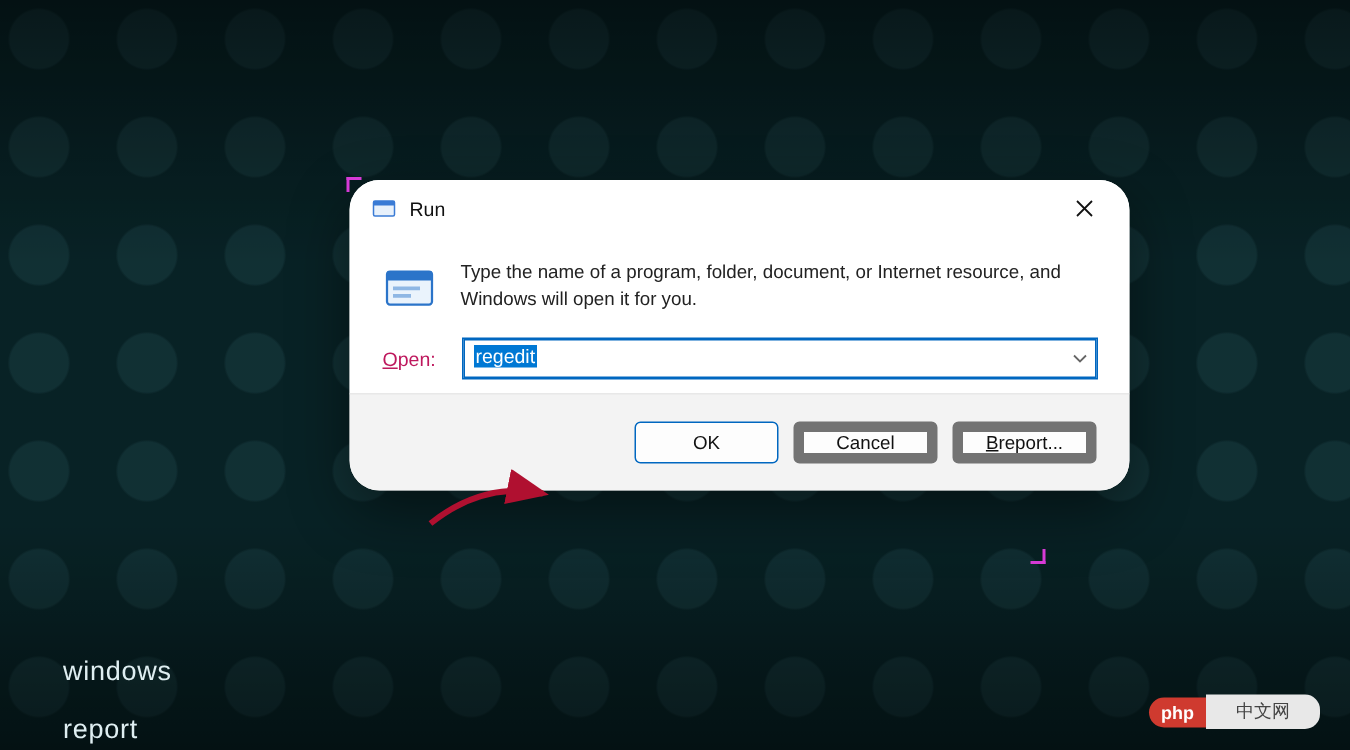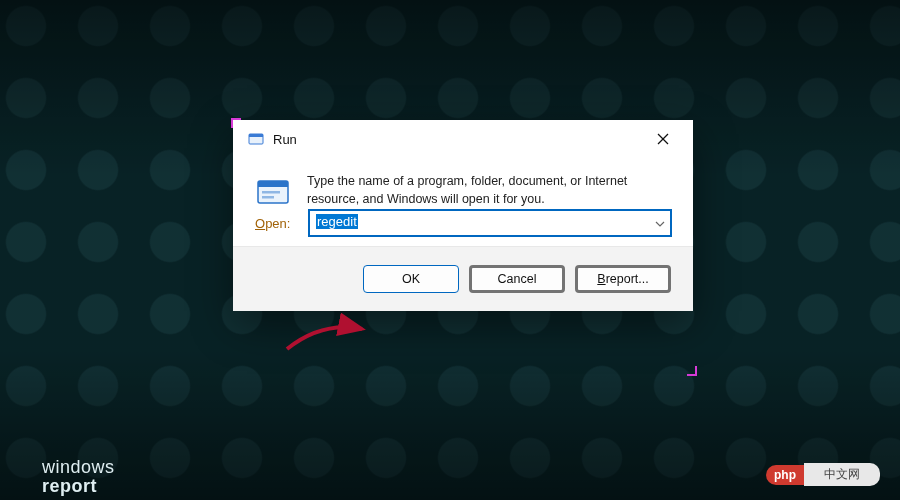--- a/index.html
+++ b/index.html
@@ -20,23 +20,23 @@
       filter: brightness(0.9);
     }
     .bg::after {
       content: '';
       position: absolute; inset: 0;
       background: linear-gradient(180deg, rgba(0,0,0,0.55) 0%, rgba(0,0,0,0.1) 35%, rgba(0,0,0,0.1) 70%, rgba(0,0,0,0.55) 100%);
     }
     .dialog {
       position: absolute;
       left: 233px; top: 120px;
-      width: 460px;
+      width: 520px;
       background: #ffffff;
-      border-radius: 0;
+      border-radius: 20px;
       box-shadow: 0 14px 40px rgba(0,0,0,0.45);
       overflow: hidden;
     }
     .titlebar {
       display: flex; align-items: center;
       height: 38px;
       padding: 0 10px 0 14px;
       background: #fff;
     }
     .titlebar .app-icon {
@@ -54,34 +54,35 @@
       font-size: 15px; color: #111;
       cursor: pointer;
       border-radius: 4px;
     }
     .body {
       padding: 14px 22px 10px 22px;
       background: #fff;
     }
     .instr-row {
       display: flex; align-items: flex-start; gap: 16px;
+      margin-bottom: 16px;
     }
     .run-icon {
       width: 36px; height: 36px; flex-shrink: 0;
       display: flex; align-items: center; justify-content: center;
       margin-top: 2px;
     }
     .instr-text {
       font-size: 12.5px; color: #222; line-height: 1.45;
     }
     .input-row {
       display: flex; align-items: center; gap: 12px;
     }
     .open-label {
-      font-size: 13px; color: #a16207;
+      font-size: 13px; color: #be185d;
       width: 42px;
     }
     .open-label .u { text-decoration: underline; }
     .combo {
       flex: 1;
       position: relative;
     }
     .combo input {
       width: 100%;
       height: 26px;
@@ -107,41 +108,41 @@
     }
     .footer {
       background: #f3f3f3;
       padding: 18px 22px;
       display: flex; justify-content: flex-end; gap: 10px;
       border-top: 1px solid #e8e8e8;
     }
     .btn {
       min-width: 96px; height: 28px;
       background: #fdfdfd;
-      border: 3px solid #737373;
+      border: 7px solid #737373;
       border-radius: 4px;
       font-size: 12.5px; color: #111;
       cursor: pointer;
       display: inline-flex; align-items: center; justify-content: center;
     }
     .btn.primary {
       border: 1.5px solid #0067c0;
     }
     .btn .u { text-decoration: underline; }
     .arrow {
       position: absolute;
       left: 282px; top: 313px;
       pointer-events: none;
     }
     .wm-left {
       position: absolute; left: 42px; bottom: 4px;
       color: #dfeef1; font-size: 18px; line-height: 1.05;
       font-weight: 300; letter-spacing: 0.5px;
     }
-    .wm-left .bold { font-weight: 700; }
+    .wm-left .bold { font-weight: 400; margin-top: 20px; }
     .wm-right {
       position: absolute; right: 20px; bottom: 14px;
       display: flex; align-items: center; gap: 0;
     }
     .wm-right .pill {
       background: #cf3a2f; color: #fff;
       font-size: 12px; font-weight: bold;
       padding: 3px 8px; border-radius: 10px 0 0 10px;
     }
     .wm-right .tail {

